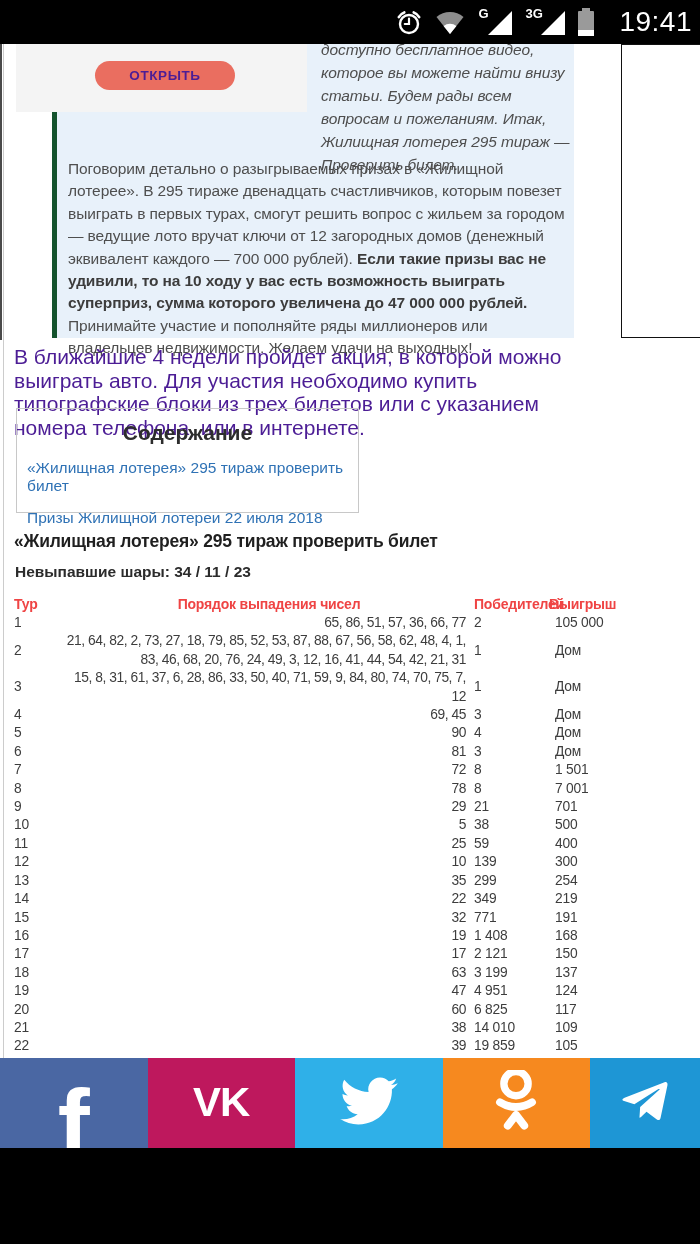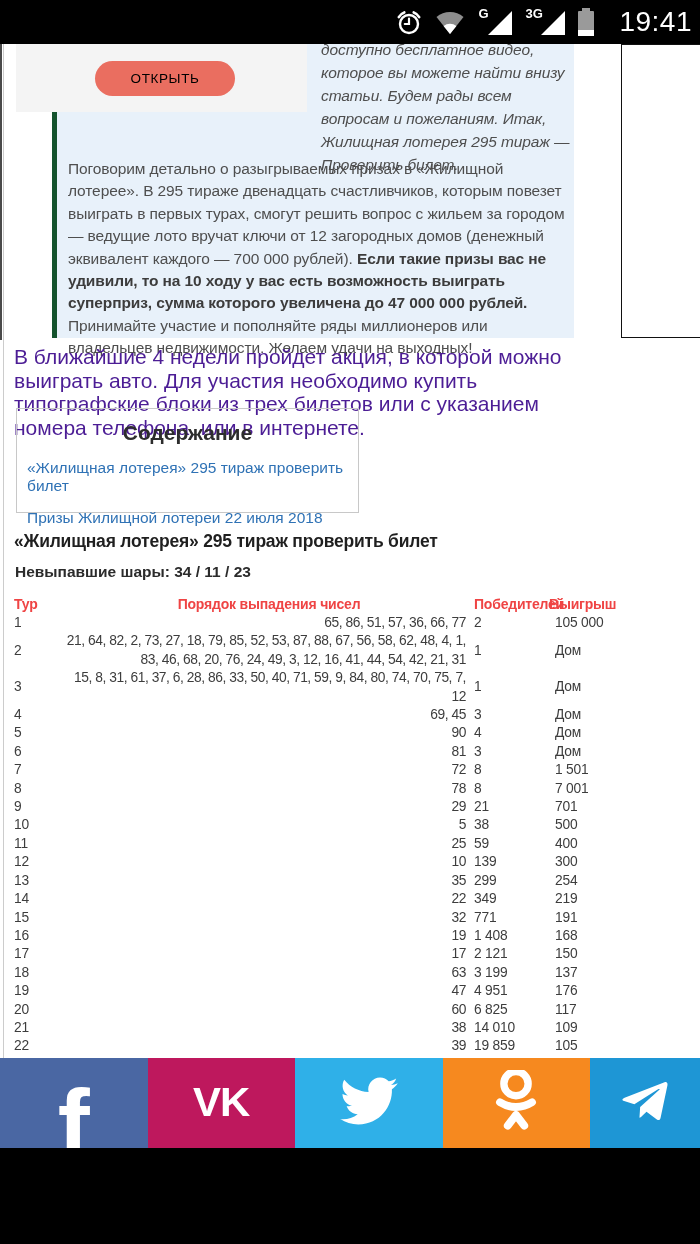--- a/index.html
+++ b/index.html
@@ -31,22 +31,22 @@
   .bq-body{position:absolute;left:11px;top:114px;width:500px;font-size:15.5px;line-height:22.4px;
            color:#4e4e4e;letter-spacing:-0.1px;}
   .bq-body b{color:#3c3c3c;}
 
   
   .ad-box{position:absolute;left:621px;top:44px;width:90px;height:294px;background:#fff;
           border:1px solid #111;box-sizing:border-box;z-index:10;}
 
   
   .promo-box{position:absolute;left:16px;top:44px;width:291px;height:68px;background:#f4f4f4;z-index:5;}
-  .open-btn{position:absolute;left:79px;top:17px;width:140px;height:35px;background:#ea6e60;border:none;
-            border-radius:18px;color:#000000;font-size:13.5px;font-weight:400;letter-spacing:0.6px;
+  .open-btn{position:absolute;left:79px;top:17px;width:140px;height:29px;background:#ea6e60;border:none;
+            border-radius:18px;color:#4c1d95;font-size:13.5px;font-weight:700;letter-spacing:0.6px;
             font-family:"Liberation Sans",sans-serif;cursor:pointer;}
 
   
   .para{position:absolute;left:14px;top:345px;width:565px;font-size:21px;line-height:23.5px;color:#4c1d95;}
   .toc{position:absolute;left:16px;top:408px;width:343px;height:105px;border:1px solid #c8c8c8;
        box-sizing:border-box;padding-top:12px;}
   .toc-title{text-align:center;font-size:21px;font-weight:700;color:#2d2d2d;}
   .toc a{display:block;margin:14px 0 0 10px;font-size:15.5px;color:#2f72b5;text-decoration:none;}
   .h2{position:absolute;left:14px;top:531px;font-size:17.5px;font-weight:700;color:#1f1f1f;letter-spacing:-0.2px;}
   .balls{position:absolute;left:15px;top:563px;font-size:15.5px;font-weight:700;color:#2b2b2b;}
@@ -263,21 +263,21 @@
           <tr>
             <td class="col-tour">18</td>
             <td class="col-numbers">63</td>
             <td class="col-winners">3 199</td>
             <td class="col-prize">137</td>
           </tr>
           <tr>
             <td class="col-tour">19</td>
             <td class="col-numbers">47</td>
             <td class="col-winners">4 951</td>
-            <td class="col-prize">176</td>
+            <td class="col-prize">124</td>
           </tr>
           <tr>
             <td class="col-tour">20</td>
             <td class="col-numbers">60</td>
             <td class="col-winners">6 825</td>
             <td class="col-prize">117</td>
           </tr>
           <tr>
             <td class="col-tour">21</td>
             <td class="col-numbers">38</td>

